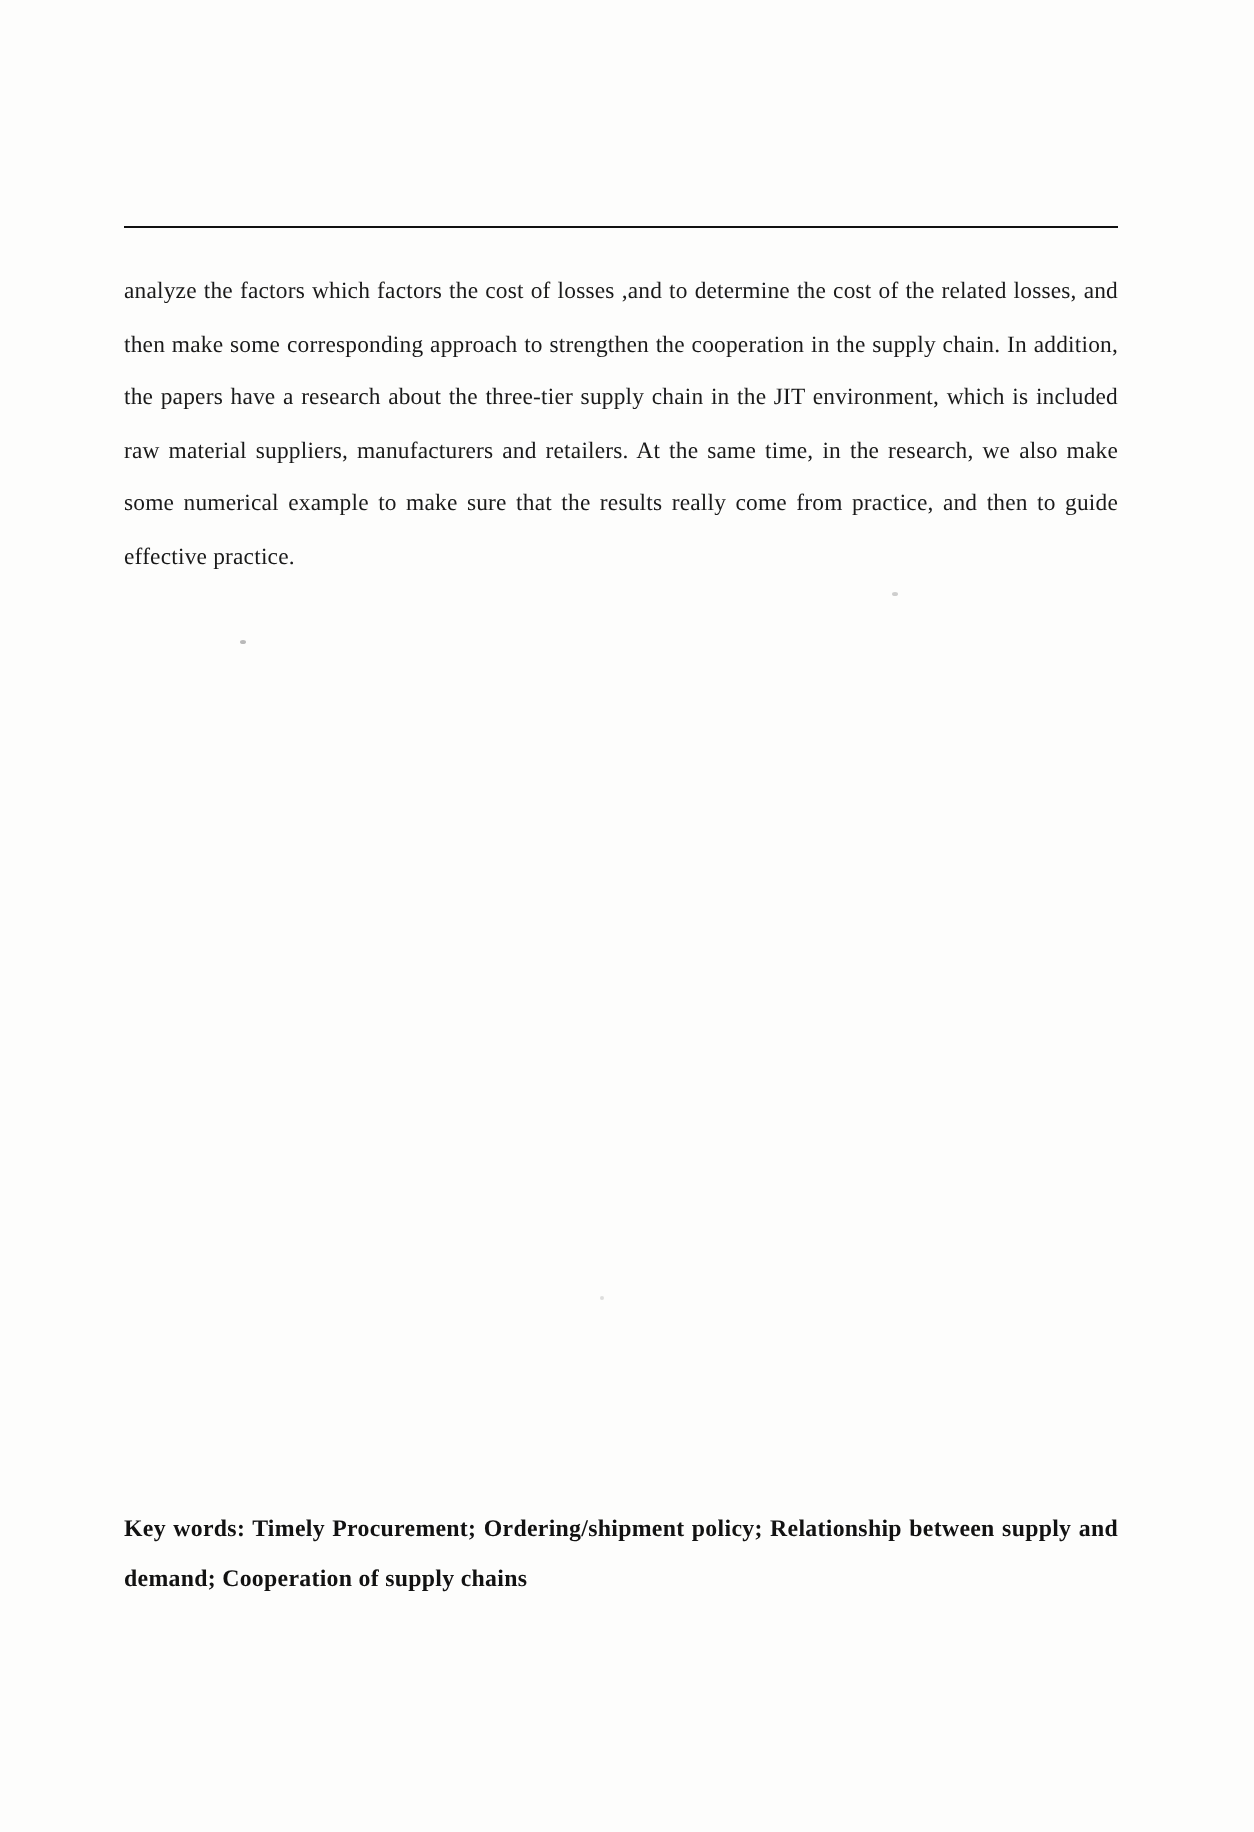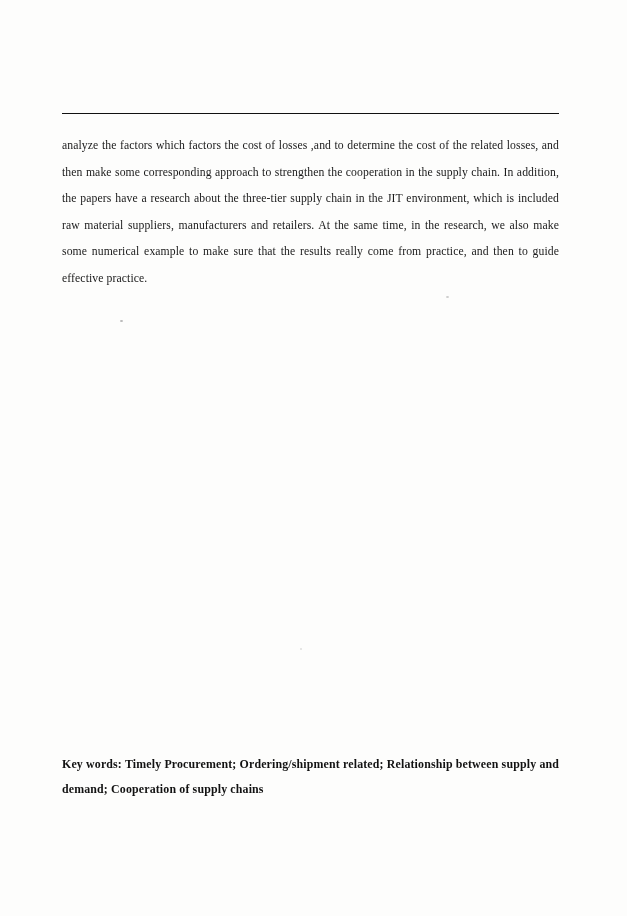--- a/index.html
+++ b/index.html
@@ -69,18 +69,18 @@
 </head>
 <body>
 
 <div class="page">
   <div class="page-surface"></div>
 
   <div class="top-rule"></div>
 
   <div class="abstract-body">analyze the factors which factors the cost of losses ,and to determine the cost of the related losses, and then make some corresponding approach to strengthen the cooperation in the supply chain. In addition, the papers have a research about the three-tier supply chain in the JIT environment, which is included raw material suppliers, manufacturers and retailers. At the same time, in the research, we also make some numerical example to make sure that the results really come from practice, and then to guide effective practice.</div>
 
-  <div class="keywords">Key words: Timely Procurement; Ordering/shipment related; Relationship between supply and demand; Cooperation of supply chains</div>
+  <div class="keywords">Key words: Timely Procurement; Ordering/shipment policy; Relationship between supply and demand; Cooperation of supply chains</div>
 
   <div class="speck s1"></div>
   <div class="speck s2"></div>
   <div class="speck s3"></div>
 </div>
 
 </body></html>

